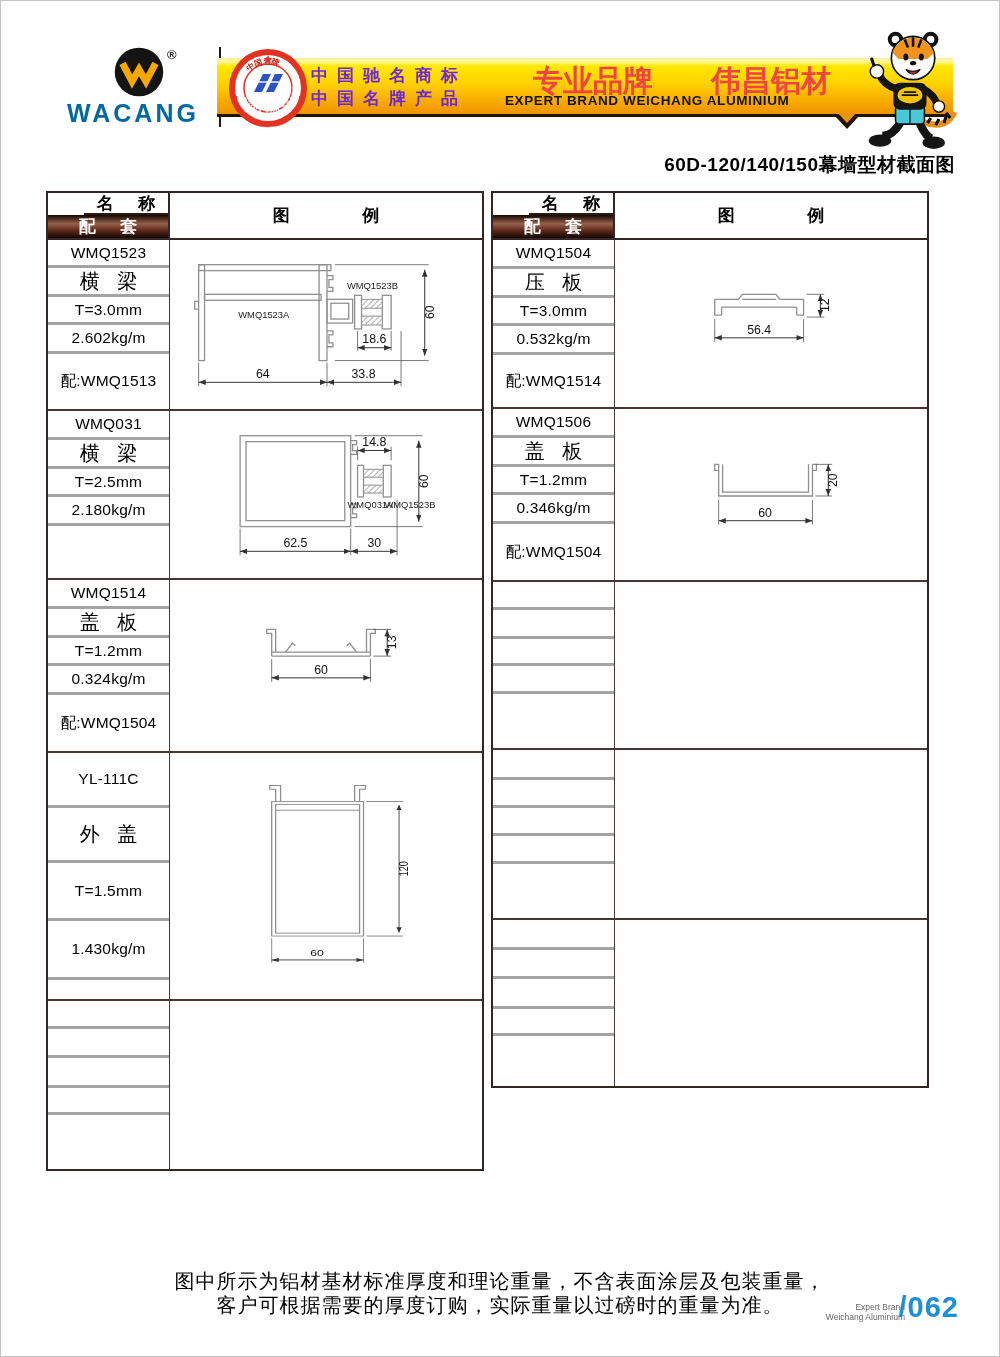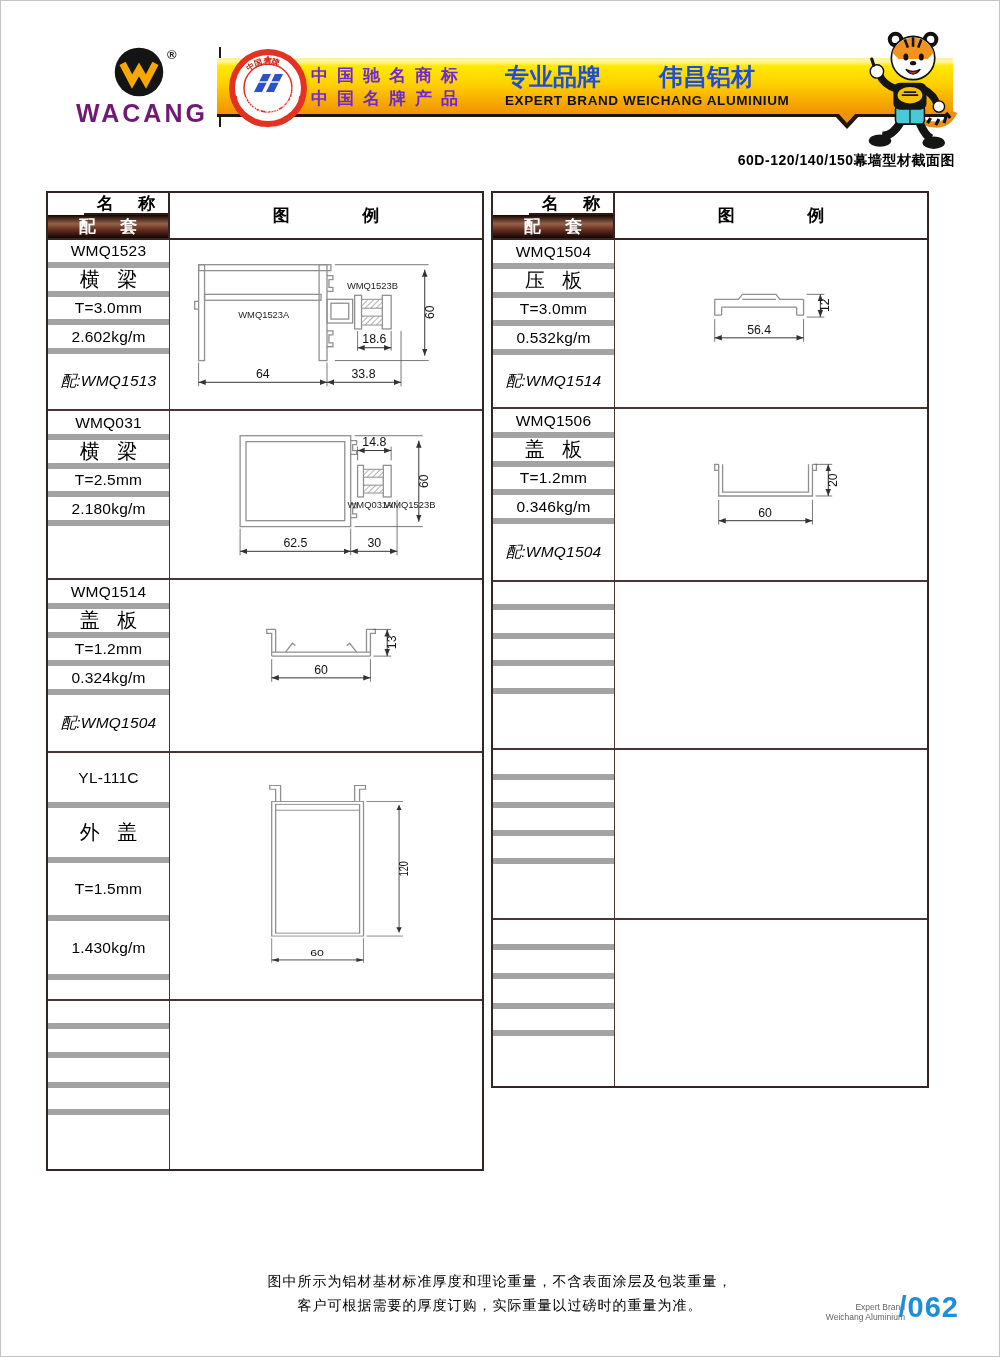--- a/index.html
+++ b/index.html
@@ -2,71 +2,71 @@
 <html><head>
 <meta charset="utf-8">
 <style>
   html,body{margin:0;padding:0;background:#e8e8e8;}
   .page{position:relative;width:1000px;height:1357px;background:#fff;margin:0 auto;
         font-family:"Liberation Sans","DejaVu Sans",sans-serif;overflow:hidden;
         border:1px solid #c4c4c4;box-sizing:border-box;}
   
   .logo-circle{position:absolute;left:112px;top:45px;width:52px;height:52px;}
   .logo-reg{position:absolute;left:166px;top:46px;font-size:13px;font-weight:bold;color:#222;}
-  .logo-text{position:absolute;left:66px;top:98px;width:150px;text-align:center;
-             font-size:25px;font-weight:bold;letter-spacing:3px;color:#701a75;}
+  .logo-text{position:absolute;left:66px;top:98px;width:150px;
+             font-size:25px;font-weight:bold;letter-spacing:3px;color:#0369a1;}
   .hdr-divider{position:absolute;left:218px;top:46px;width:2px;height:80px;background:#1a1a1a;}
   .banner{position:absolute;left:216px;top:57px;width:736px;height:53px;
           background:linear-gradient(180deg,#fff9a8 0%,#ffe800 10%,#ffd200 42%,#f7a800 78%,#ef9300 100%);
           border-top:3px solid #fdf2a0;border-bottom:3px solid #221500;}
   .banner-notch{position:absolute;left:616px;top:53px;width:0;height:0;
           border-left:14px solid transparent;border-right:14px solid transparent;
           border-top:15px solid #221500;}
   .banner-notch-in{position:absolute;left:621px;top:52px;width:0;height:0;
           border-left:9px solid transparent;border-right:9px solid transparent;
           border-top:10px solid #ef9300;z-index:2;}
   .seal{position:absolute;left:226px;top:45px;width:82px;height:84px;z-index:3;}
   .badge-txt{position:absolute;left:310px;top:63px;z-index:2;color:#6d28d9;
              font-weight:bold;font-size:17px;letter-spacing:9px;line-height:23px;white-space:nowrap;}
-  .banner-cn{position:absolute;left:504px;top:60px;z-index:2;font-size:24px;font-weight:bold;color:#1d4ed8;white-space:nowrap;}
+  .banner-cn{position:absolute;left:532px;top:60px;z-index:2;font-size:30px;font-weight:bold;color:#ef4444;white-space:nowrap;}
   .banner-cn .gap{display:inline-block;width:58px;}
   .banner-en{position:absolute;left:504px;top:92px;z-index:2;font-size:13.5px;font-weight:bold;color:#111;letter-spacing:0.6px;white-space:nowrap;}
   .tiger{position:absolute;left:858px;top:26px;width:104px;height:124px;z-index:4;}
   
-  .page-title{position:absolute;right:44px;top:151px;font-size:14px;font-weight:bold;color:#000;letter-spacing:0.5px;}
+  .page-title{position:absolute;right:44px;top:151px;font-size:19px;font-weight:bold;color:#000;letter-spacing:0.5px;}
   
   .tbl{position:absolute;top:190px;width:438px;border:2px solid #352525;box-sizing:border-box;background:#fff;}
   .tbl.left{left:45px;}  .tbl.right{left:490px;}
   .hdr-blk{display:flex;height:47px;border-bottom:2px solid #352525;box-sizing:border-box;}
   .hdr-name-col{width:122px;border-right:2px solid #352525;display:flex;flex-direction:column;box-sizing:border-box;}
   .hdr-name{height:22px;display:flex;align-items:center;justify-content:center;
             font-size:17px;font-weight:bold;color:#000;letter-spacing:10px;text-indent:10px;border-bottom:2px solid #2a1a10;box-sizing:border-box;margin-left:36px;}
   .hdr-match{flex:1;display:flex;align-items:center;justify-content:center;color:#fff;
             font-size:17px;font-weight:bold;letter-spacing:10px;text-indent:10px;
             background:linear-gradient(180deg,#120602 0%,#96604a 38%,#5c281a 68%,#120602 100%);}
   .hdr-legend{flex:1;display:flex;align-items:center;justify-content:center;
             font-size:17px;font-weight:bold;color:#000;letter-spacing:34px;text-indent:34px;}
   .blk{display:flex;border-bottom:2px solid #4a3535;box-sizing:border-box;}
   .blk:last-child{border-bottom:none;}
   .blk-left{width:122px;border-right:1px solid #4a3535;display:flex;flex-direction:column;box-sizing:border-box;}
-  .cell{border-bottom:6px solid #a3a3a3;display:flex;align-items:center;justify-content:center;
+  .cell{border-bottom:3px solid #a3a3a3;display:flex;align-items:center;justify-content:center;
         font-size:15.5px;color:#000;box-sizing:border-box;letter-spacing:0.2px;}
   .cell.cn{letter-spacing:6px;text-indent:6px;font-size:20px;}
-  .cell.last{flex:1;border-bottom:none;font-style:italic;}
+  .cell.last{flex:1;border-bottom:none;}
   .blk-right{flex:1;position:relative;}
   .blk-right svg{position:absolute;left:0;top:0;width:100%;height:100%;}
   
   .pf{stroke:#8f8f8f;fill:none;stroke-width:1.3px;}
   .dim{stroke:#333;stroke-width:1px;fill:none;}
   .ext{stroke:#555;stroke-width:0.8px;fill:none;}
   .dtx{font-size:12.5px;fill:#111;font-family:"Liberation Sans","DejaVu Sans",sans-serif;}
   .lbl{font-size:9.5px;fill:#222;font-family:"Liberation Sans","DejaVu Sans",sans-serif;}
   
   .note{position:absolute;left:0;top:1268px;width:100%;text-align:center;color:#000;
-        font-size:14px;line-height:24px;letter-spacing:1px;}
+        font-size:20px;line-height:24px;letter-spacing:1px;}
   .brand-foot{position:absolute;right:94px;top:1301px;text-align:right;font-size:8.5px;color:#666;line-height:10px;}
   .pagenum{position:absolute;right:40px;top:1290px;font-size:29px;font-weight:bold;color:#1e8ed8;letter-spacing:1px;}
 </style>
 </head>
 <body>
 
 <svg width="0" height="0" style="position:absolute">
   <defs>
     <marker id="ar" viewBox="0 0 10 10" refX="9" refY="5" markerWidth="8" markerHeight="8" orient="auto-start-reverse">
       <path d="M0,1.5 L9,5 L0,8.5 z" fill="#333"></path>

